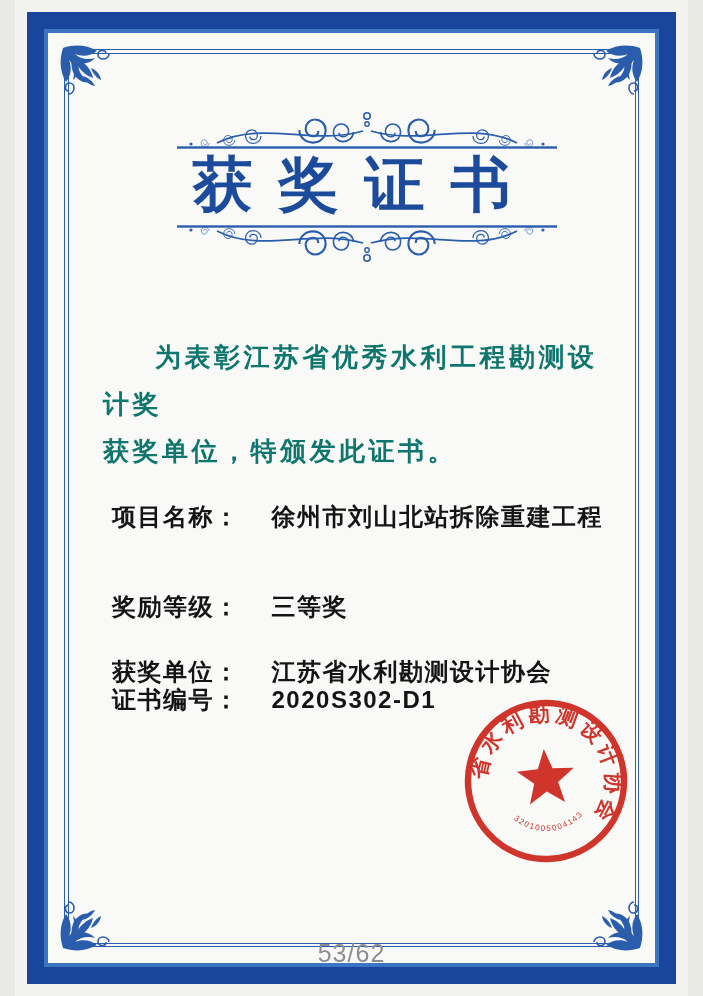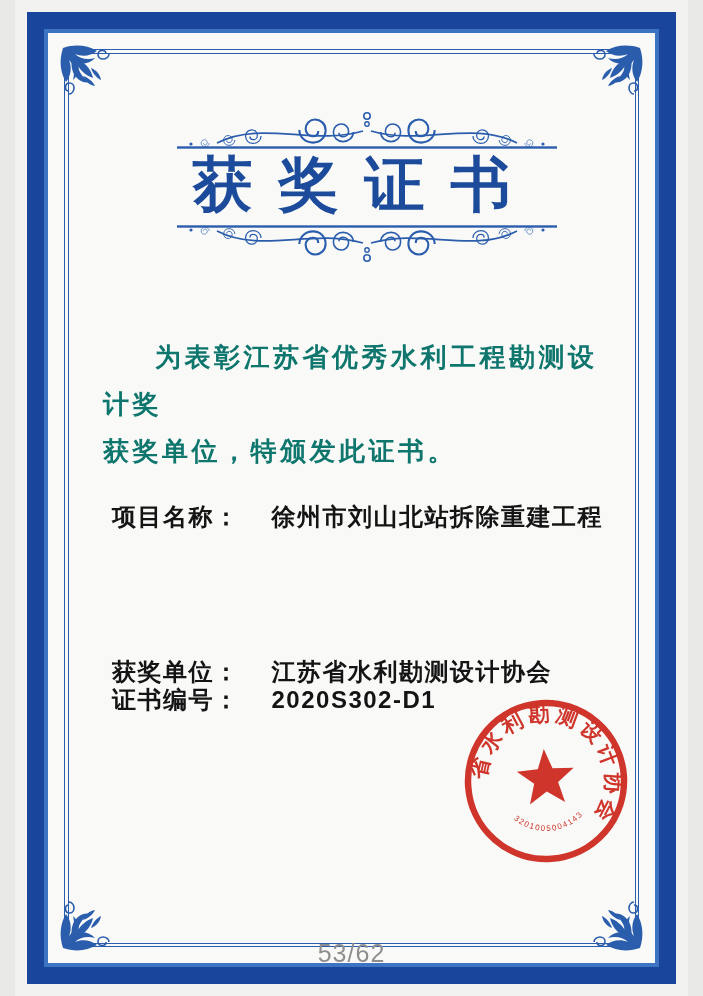--- a/index.html
+++ b/index.html
@@ -131,20 +131,23 @@
   </svg>
 
   <div class="body-text">
     <div class="indent">为表彰江苏省优秀水利工程勘测设计奖</div>
     <div>获奖单位，特颁发此证书。</div>
   </div>
 
   <div class="field f0">
     <span class="label">项目名称：</span><span class="value">徐州市刘山北站拆除重建工程</span>
   </div>
+  <div class="field f1">
+    <span class="label">奖励等级：</span><span class="value">三等奖</span>
+  </div>
   <div class="field f2">
     <span class="label">获奖单位：</span><span class="value">江苏省水利勘测设计协会</span>
   </div>
   <div class="field f3">
     <span class="label">证书编号：</span><span class="value">2020S302-D1</span>
   </div>
 
 
   <svg class="seal" viewBox="0 0 168 168">
     <circle cx="84" cy="84" r="78" fill="none" stroke="#d1261c" stroke-width="6.5"></circle>

